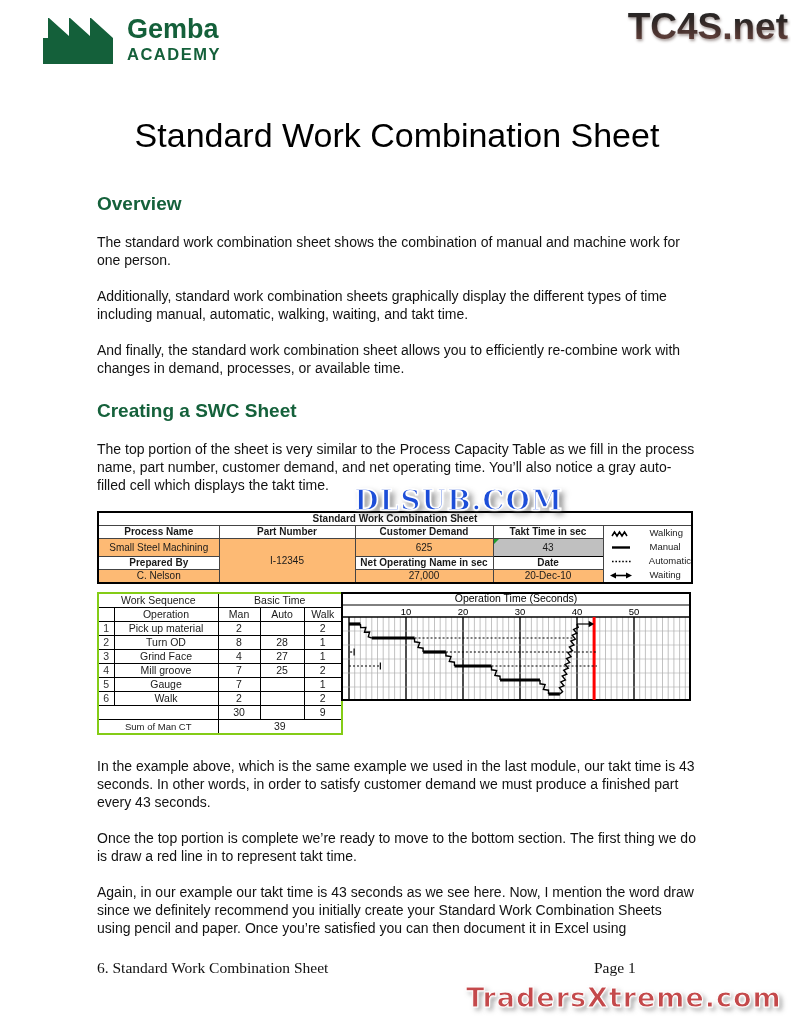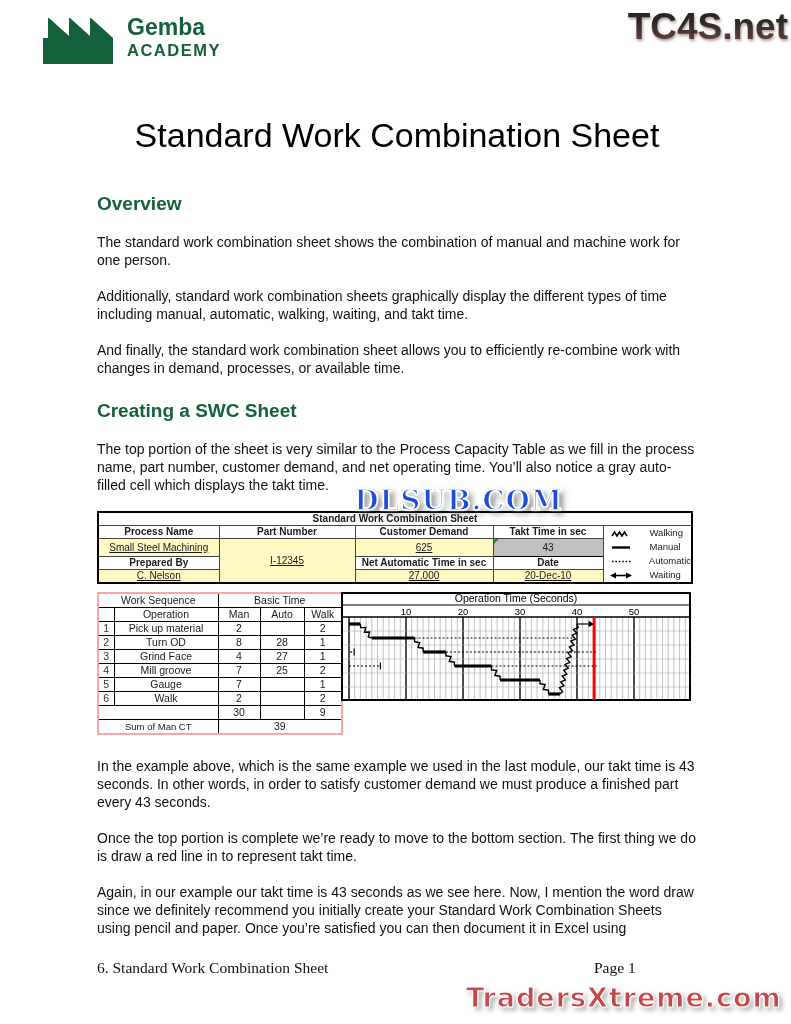--- a/index.html
+++ b/index.html
@@ -2,21 +2,21 @@
 <html><head>
 <meta charset="utf-8">
 <style>
   html,body{margin:0;padding:0;background:#e8e8e8;}
   .page{position:relative;width:791px;height:1024px;background:#ffffff;margin:0 auto;
         font-family:"Liberation Sans",sans-serif;color:#1a1a1a;overflow:hidden;}
 
   
   .logo{position:absolute;left:43px;top:14px;display:flex;align-items:flex-start;}
   .logo-text{margin-left:12px;color:#14603A;line-height:1;}
-  .logo-name{font-size:23px;font-weight:bold;letter-spacing:0px;margin-top:2px;}
+  .logo-name{font-size:27px;font-weight:bold;letter-spacing:0px;margin-top:2px;}
   .logo-sub{font-size:16.5px;font-weight:bold;letter-spacing:1.5px;margin-top:3px;}
 
   .wm-top{position:absolute;right:3px;top:6px;font-size:37px;font-weight:bold;
           letter-spacing:0px;font-family:"Liberation Sans",sans-serif;
           color:#3c3330;text-shadow:1px 2px 3px rgba(60,40,35,.45);
           background:linear-gradient(180deg,#272727 35%,#8a564e 95%);
           -webkit-background-clip:text;background-clip:text;}
   @supports ((-webkit-background-clip:text) or (background-clip:text)){
     .wm-top{color:transparent;-webkit-text-fill-color:transparent;}
   }
@@ -33,30 +33,30 @@
 
   
   .figure{position:relative;width:594px;height:233px;margin:17px 0 0 0;}
   .figure table{border-collapse:collapse;table-layout:fixed;}
   .figure td{padding:0;overflow:hidden;white-space:nowrap;}
 
   .sheet-head{position:absolute;left:0;top:0;width:594px;border:2px solid #000;}
   .sheet-head td{border:1px solid #444;font-size:10px;text-align:center;height:12px;line-height:12px;}
   .sh-title{font-size:11.5px;font-weight:bold;height:15px;line-height:15px;border-bottom:1px solid #000;}
   .lbl{font-weight:bold;font-size:9.5px;background:#fff;}
-  .yellow{background:#fef9c3;text-decoration:underline;}
+  .yellow{background:#fdba74;}
   .gray{background:#C0C0C0;border:1.2px solid #000 !important;}
   .takt-cell{position:relative;}
   .takt-cell::before{content:"";position:absolute;left:0;top:0;width:0;height:0;
                      border-top:5px solid #1f9d2a;border-right:5px solid transparent;}
   .legend-cell{vertical-align:middle;background:#fff;}
   .legend-row{display:flex;align-items:center;gap:18px;padding:1px 0 1px 6px;height:12px;}
   .legend-label{font-size:9.5px;line-height:10px;color:#222;}
 
-  .work-table{position:absolute;left:0;top:81px;width:244px;border:2px solid #fca5a5;background:#fff;}
+  .work-table{position:absolute;left:0;top:81px;width:244px;border:2px solid #84cc16;background:#fff;}
   .work-table td{border:1px solid #000;font-size:10.5px;text-align:center;height:13px;line-height:13px;}
   .wt-h{height:11px;line-height:11px;}
   .wt-op{text-align:left;padding-left:3px;margin-top:8px;}
   .wt-num{text-align:center;}
   .wt-idx{font-size:9px;color:#333;}
 
   .chart-wrap{position:absolute;left:244px;top:81px;width:331px;height:109px;background:#fff;}
   svg{font-family:"Liberation Sans",sans-serif;display:block;}
 
   
@@ -152,21 +152,21 @@
           </td>
         </tr>
         <tr>
           <td class="yellow">Small Steel Machining</td>
           <td class="yellow" rowspan="3">I-12345</td>
           <td class="yellow">625</td>
           <td class="gray takt-cell">43</td>
         </tr>
         <tr>
           <td class="lbl">Prepared By</td>
-          <td class="lbl">Net Automatic Time in sec</td>
+          <td class="lbl">Net Operating Name in sec</td>
           <td class="lbl">Date</td>
         </tr>
         <tr>
           <td class="yellow">C. Nelson</td>
           <td class="yellow">27,000</td>
           <td class="yellow">20-Dec-10</td>
         </tr>
       </tbody>
         </table>
 

